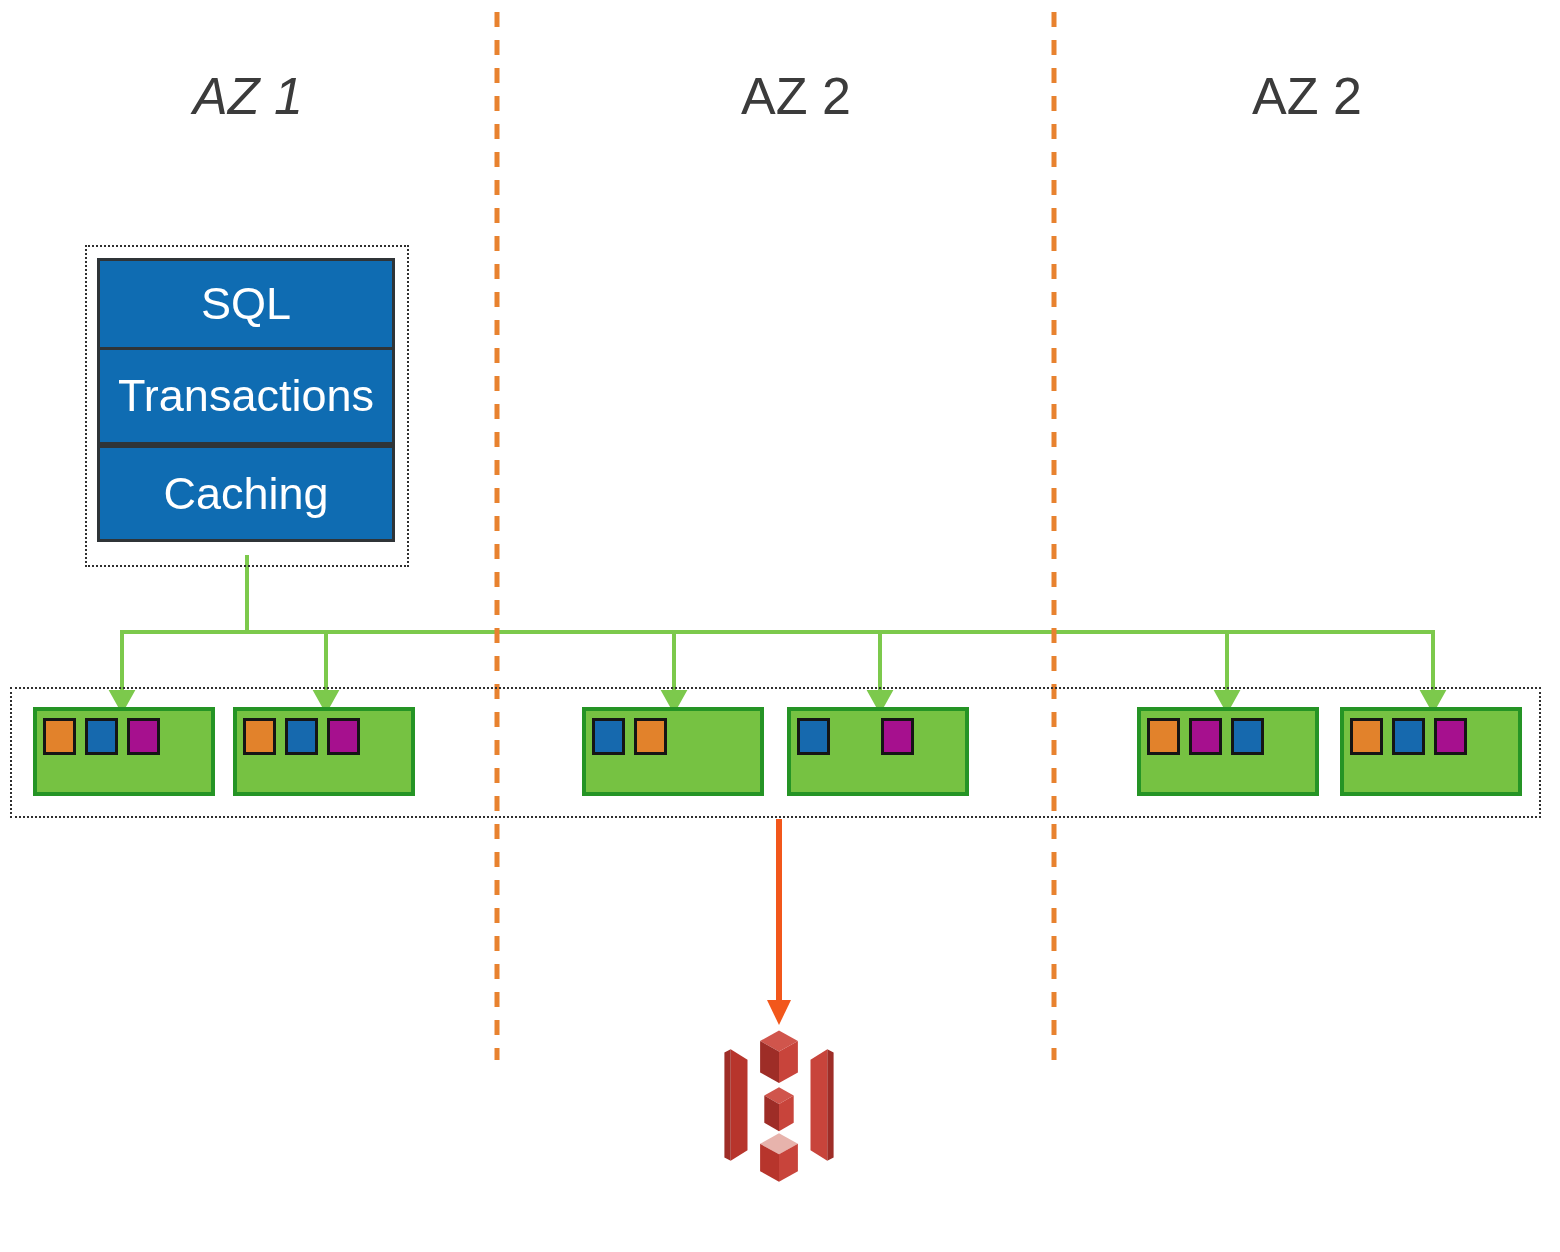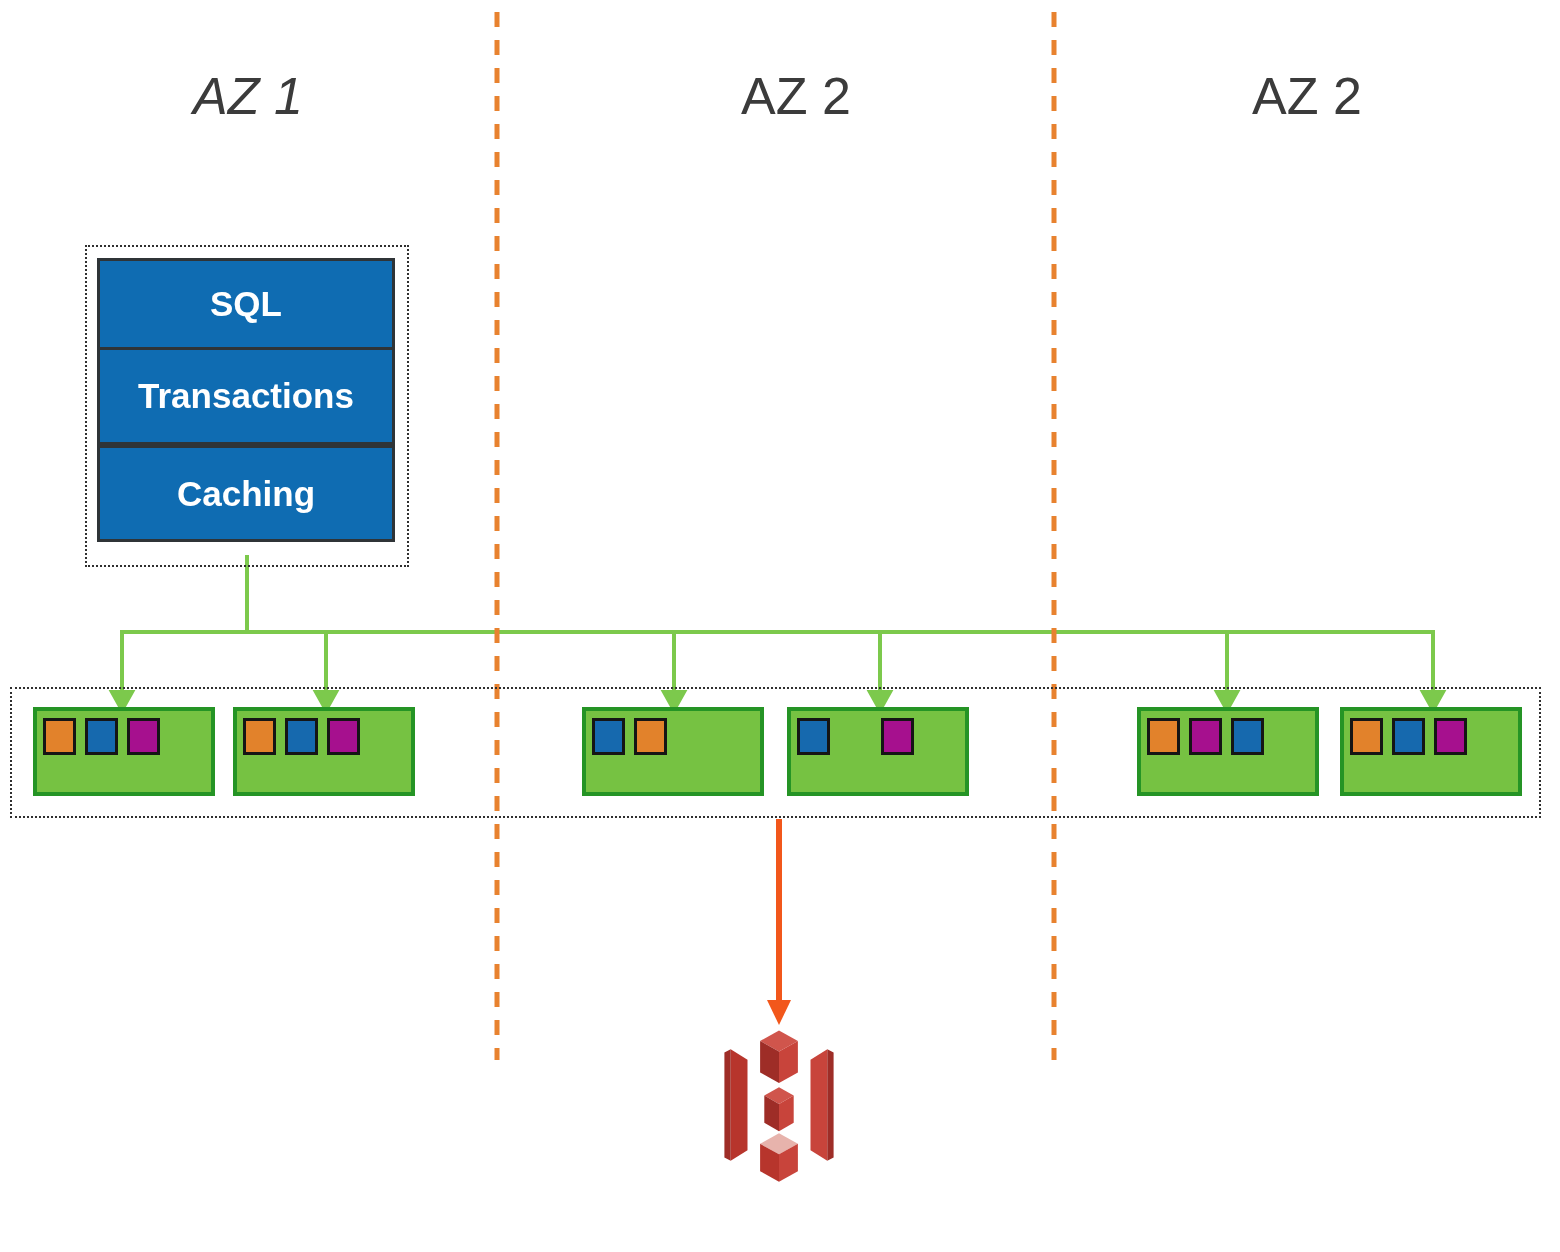--- a/index.html
+++ b/index.html
@@ -57,22 +57,22 @@
   .layer-stack{
     position:absolute;
     left:10px;top:11px;
     width:298px;
   }
   .layer{
     width:100%;
     background:var(--blue-box);
     border:3px solid var(--blue-box-border);
     color:#ffffff;
-    font-weight:bold;
-    font-size:35px;
+    font-weight:normal;
+    font-size:45px;
     display:flex;
     align-items:center;
     justify-content:center;
   }
   .layer--sql{height:92px;}
   .layer--transactions{height:98px;margin-top:-3px;}
   .layer--caching{height:97px;}
 
   .storage-group{
     position:absolute;

